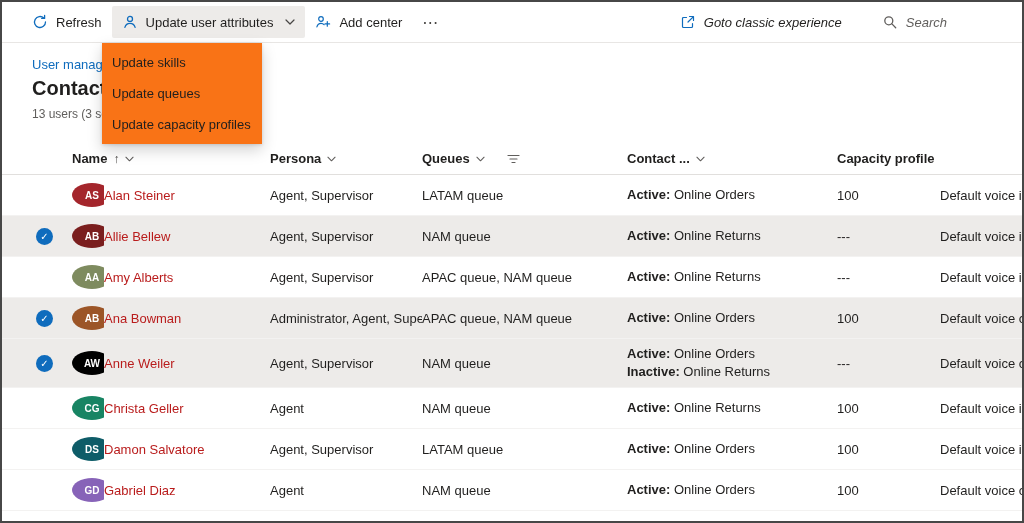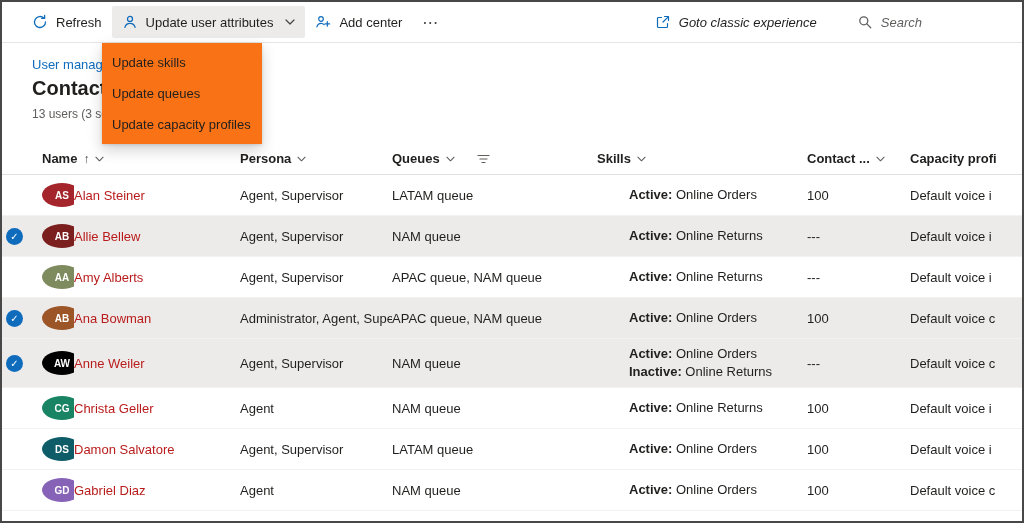--- a/index.html
+++ b/index.html
@@ -14,21 +14,21 @@
     width: 1024px; height: 523px;
     border: 2px solid #474747;
     background: #fff;
     overflow: hidden;
   }
 
   
   .toolbar {
     display: flex; align-items: center;
     height: 41px;
-    padding: 0 34px 0 20px;
+    padding: 0 9px 0 20px;
     border-bottom: 1px solid #e8e6e4;
     background: #fff;
   }
   .tb-btn {
     display: flex; align-items: center; gap: 8px;
     height: 32px; padding: 0 10px;
     font-size: 13px; color: #201f1e;
     border-radius: 2px; cursor: pointer;
     white-space: nowrap;
   }
@@ -71,20 +71,21 @@
     font-size: 12px; color: #605e5c;
     white-space: nowrap;
   }
 
   
   .table { margin-top: 22px; }
   .grid {
     display: grid;
     grid-template-columns: 40px 32px 166px 152px 205px 210px 103px 86px;
     align-items: center;
+    padding-left: 30px;
   }
   .thead { height: 32px; border-bottom: 1px solid #e1dfdd; }
   .hc {
     display: flex; align-items: center; gap: 6px;
     font-size: 13px; font-weight: 600; color: #201f1e;
     white-space: nowrap; overflow: hidden; cursor: pointer;
   }
   .hc svg { flex: none; }
   .sort-arrow { color: #484644; font-weight: 400; font-size: 12px; }
 
@@ -105,21 +106,21 @@
     font-size: 10px; line-height: 17px; text-align: center;
     margin-left: 4px;
   }
   .avatar {
     width: 40px; height: 24px; border-radius: 50%;
     color: #fff; font-size: 10px; font-weight: 700;
     display: flex; align-items: center; justify-content: center;
   }
   .name-link { color: #b91c1c; text-decoration: none; cursor: pointer; }
   .skills-cell { padding: 6px 0; line-height: 18px; }
-  .skills-cell b { font-weight: 700; margin-left: 32px; }
+  .skills-cell b { font-weight: 700; }
 </style>
 </head>
 <body>
 
 <div class="screen">
 
   <div class="toolbar">
     <div class="tb-btn">
       <span>
         <svg width="16" height="16" viewBox="0 0 16 16" fill="none">
@@ -213,26 +214,20 @@
       <div class="hc">
         <span>Queues</span>
         <svg width="9" height="6" viewBox="0 0 10 6" fill="none">
             <path d="M1 1l4 4 4-4" stroke="#605e5c" stroke-width="1.2" stroke-linecap="round" stroke-linejoin="round"></path>
           </svg>
         <svg width="13" height="12" viewBox="0 0 13 12" fill="none" style="margin-left:16px;">
             <path d="M1 2.5h11M3 6h7M5 9.5h3" stroke="#605e5c" stroke-width="1.2" stroke-linecap="round"></path>
           </svg>
       </div>
       <div class="hc">
-        <span>Skills</span>
-        <svg width="9" height="6" viewBox="0 0 10 6" fill="none">
-            <path d="M1 1l4 4 4-4" stroke="#605e5c" stroke-width="1.2" stroke-linecap="round" stroke-linejoin="round"></path>
-          </svg>
-      </div>
-      <div class="hc">
         <span>Contact ...</span>
         <svg width="9" height="6" viewBox="0 0 10 6" fill="none">
             <path d="M1 1l4 4 4-4" stroke="#605e5c" stroke-width="1.2" stroke-linecap="round" stroke-linejoin="round"></path>
           </svg>
       </div>
       <div class="hc">
         <span>Capacity profile</span>
       </div>
     </div>
 

